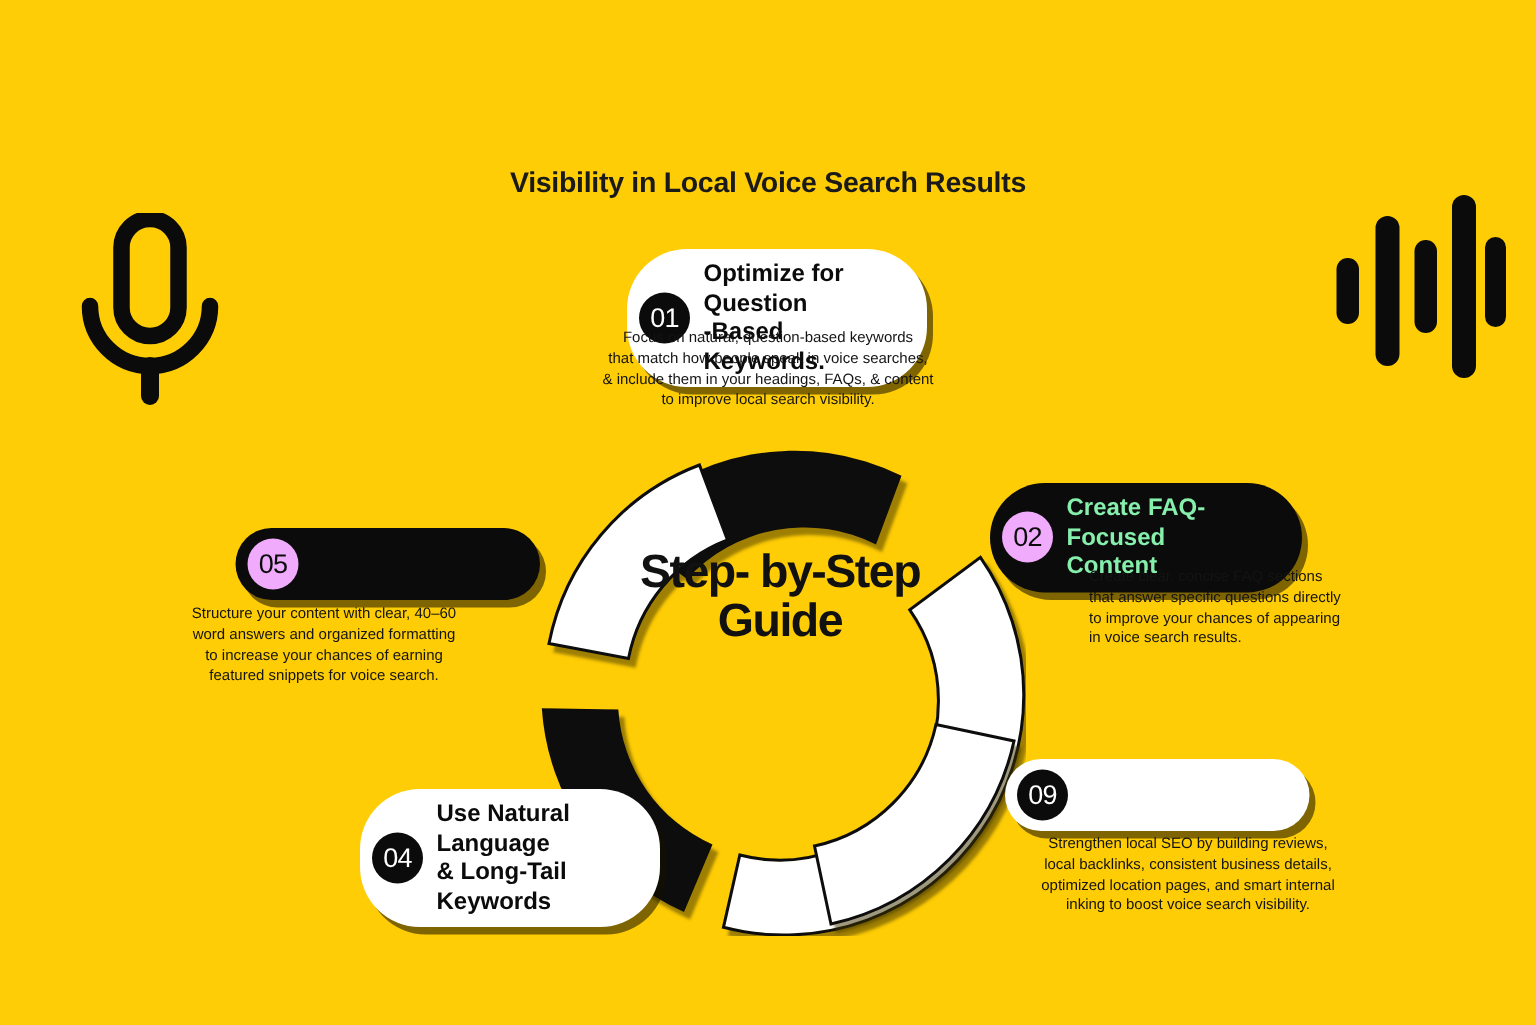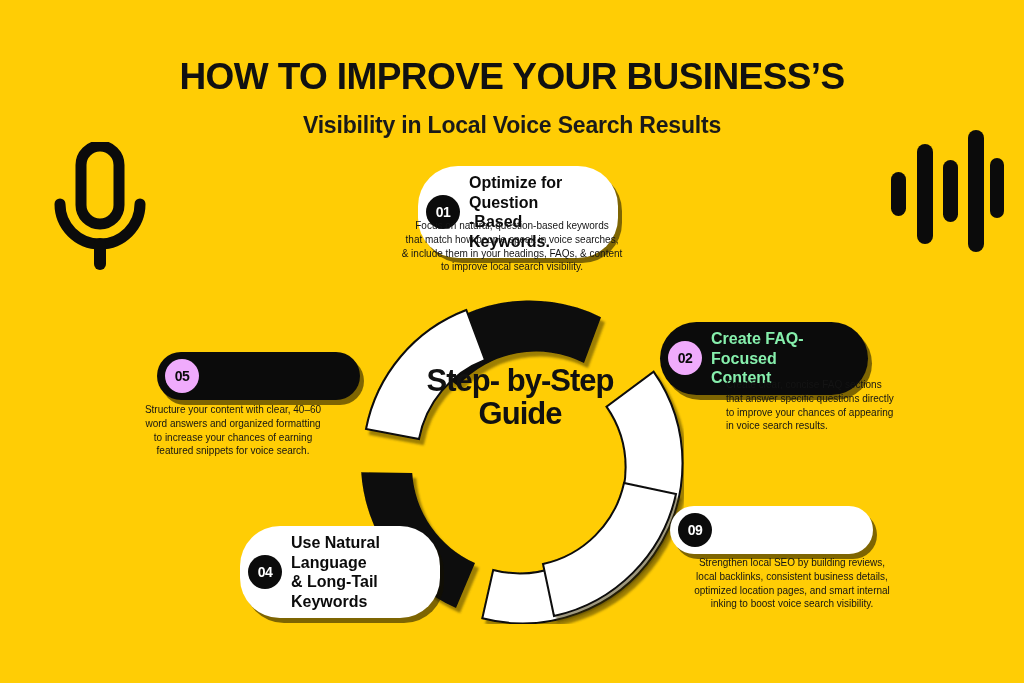--- a/index.html
+++ b/index.html
@@ -33,21 +33,21 @@
     color: #111111;
     line-height: 1.05;
     font-stretch: condensed;
     transform: scaleX(1.0);
   }
   .title-sub {
     position: absolute;
     left: 0; top: 112px;
     width: 1024px;
     text-align: center;
-    font-size: 23px;
+    font-size: 19px;
     font-weight: bold;
     color: #1a1a1a;
     letter-spacing: -0.2px;
   }
 
   
   .mic-icon {
     position: absolute;
     left: 50px; top: 142px;
     width: 100px; height: 130px;
@@ -92,22 +92,22 @@
   .pill.dark {
     background: #0B0B0B;
   }
   .badge {
     width: 34px; height: 34px;
     border-radius: 50%;
     flex: 0 0 34px;
     display: flex;
     align-items: center;
     justify-content: center;
-    font-size: 14px;
-    font-weight: bold;
+    font-size: 18px;
+    font-weight: normal;
     letter-spacing: -0.5px;
     margin-right: 9px;
   }
   .pill.light .badge { background: #0B0B0B; color: #FFFFFF; }
   .pill.dark  .badge { background: #f0abfc; color: #0B0B0B; }
   .pill-label {
     font-size: 16px;
     font-weight: bold;
     line-height: 1.22;
     white-space: pre-line;
@@ -133,28 +133,27 @@
   #pill-2 { left: 660px; top: 322px; width: 208px; }
   #desc-2 { left: 690px; top: 378px; width: 252px; margin-left: 36px; }
 
   #pill-3 { left: 670px; top: 506px; width: 203px; }
   #desc-3 { left: 644px; top: 556px; width: 296px; }
 
   #pill-4 { left: 240px; top: 526px; width: 200px; }
   #desc-4 { left: 215px; top: 579px; width: 290px; }
 
   #pill-5 { left: 157px; top: 352px; width: 203px; }
-  #desc-5 { left: 102px; top: 403px; width: 262px; }
+  #desc-5 { left: 85px; top: 403px; width: 262px; }
 </style>
 </head>
 <body>
 
 <div id="canvas">
 
-  <div class="title-main">HOW TO IMPROVE YOUR BUSINESS’S</div>
   <div class="title-sub">Visibility in Local Voice Search Results</div>
 
   <div class="mic-icon">
     <svg viewBox="0 0 100 130" width="100" height="130" aria-hidden="true">
       <rect x="31" y="4" width="38" height="78" rx="19" ry="19" fill="none" stroke="#0B0B0B" stroke-width="11"></rect>
       <path d="M10 62 A40 40 0 0 0 90 62" fill="none" stroke="#0B0B0B" stroke-width="11" stroke-linecap="round"></path>
       <rect x="44" y="96" width="12" height="32" rx="6" fill="#0B0B0B"></rect>
     </svg>
   </div>
 

